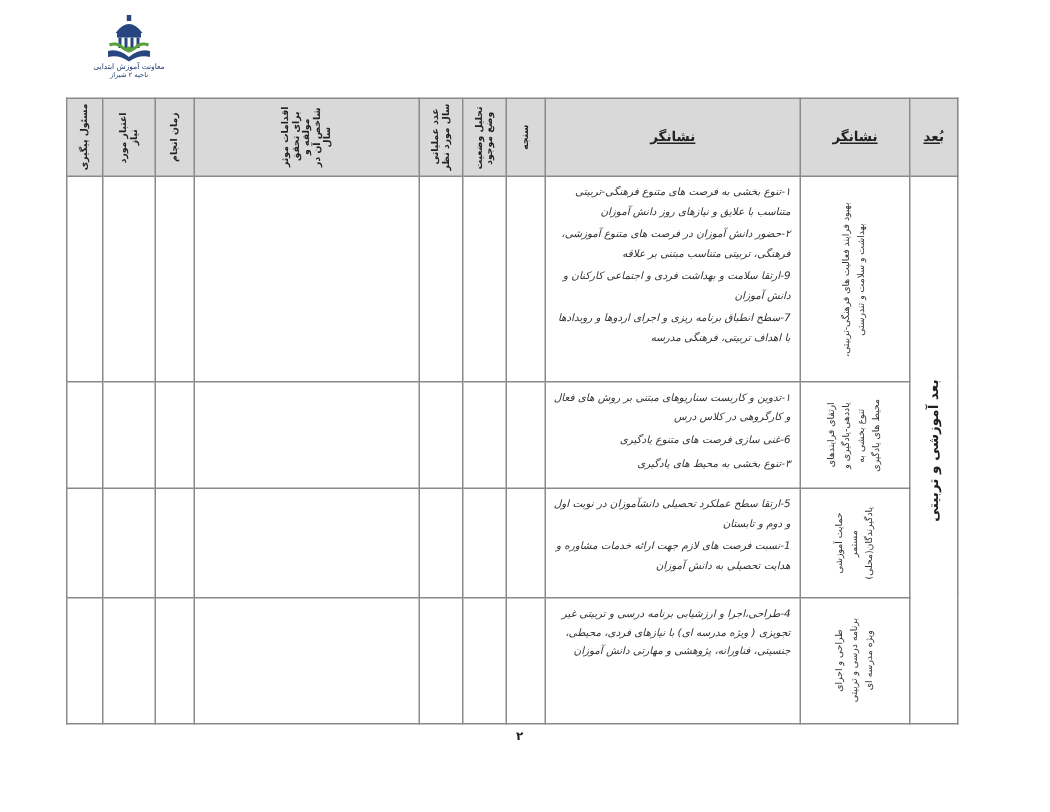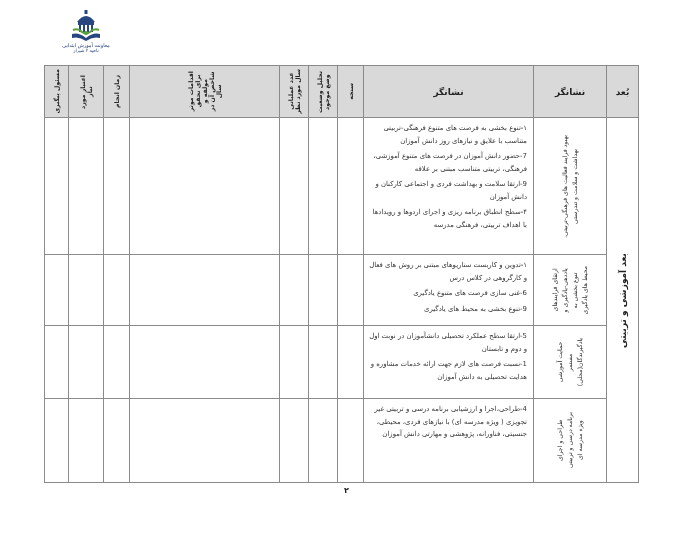--- a/index.html
+++ b/index.html
@@ -7,24 +7,24 @@
   .logo { position:absolute; left:58px; top:8px; width:56px; height:52px; display:flex; flex-direction:column; align-items:center; }
   .logo svg { display:block; }
   .logo-text { font-size:5px; color:#1f3a6e; line-height:6px; text-align:center; direction:rtl; white-space:nowrap; }
   .logo-text2 { font-size:4.5px; color:#1f3a6e; line-height:5px; text-align:center; direction:rtl; white-space:nowrap; }
 
   table.grid { position:absolute; left:44px; top:65px; border-collapse:collapse; table-layout:fixed; direction:ltr; }
   table.grid td, table.grid th { border:1px solid #8a8a8a; padding:0; vertical-align:top; }
   table.grid th { background:#d9d9d9; height:51px; font-weight:bold; font-size:9px; color:#222; vertical-align:middle; }
 
   .vhead { writing-mode:vertical-rl; transform:rotate(180deg); font-size:6.2px; font-weight:bold; line-height:7px; margin:auto; text-align:center; direction:rtl; white-space:pre-line; }
-  .hhead { direction:rtl; text-align:center; font-size:9px; }
+  .hhead { direction:rtl; text-align:center; font-size:9px;text-decoration:underline; }
 
   .ind { direction:rtl; text-align:right; font-size:6.9px; line-height:12.5px; color:#333; padding:4px 6px 3px 5px; }
-  .ind p { margin:0 0 3px 0; }
+  .ind p { margin:0 0 3px 0;font-style:italic; }
   .comp { writing-mode:vertical-rl; direction:rtl; font-size:6.2px; line-height:10px; color:#333; margin:auto; text-align:center; transform:rotate(180deg); white-space:pre-line; }
   .comp-cell { vertical-align:middle !important; }
   .dim { writing-mode:vertical-rl; transform:rotate(180deg); font-weight:bold; font-size:9px; color:#222; margin:auto; direction:rtl; }
   .dim-cell { vertical-align:middle !important; }
 
   .page-num { position:absolute; left:344px; top:486px; font-size:8px; font-weight:bold; color:#222; }
 </style>
 </head>
 <body>
 
@@ -104,23 +104,23 @@
       <td></td>
       <td></td>
       <td></td>
       <td></td>
       <td></td>
       <td></td>
       <td></td>
       <td>
         <div class="ind">
           <p>۱-تنوع بخشی به فرصت های متنوع فرهنگی-تربیتی متناسب با علایق و نیازهای روز دانش آموزان</p>
-          <p>7-حضور دانش آموزان در فرصت های متنوع آموزشی، فرهنگی، تربیتی متناسب مبتنی بر علاقه</p>
+          <p>۲-حضور دانش آموزان در فرصت های متنوع آموزشی، فرهنگی، تربیتی متناسب مبتنی بر علاقه</p>
           <p>9-ارتقا سلامت و بهداشت فردی و اجتماعی کارکنان و دانش آموزان</p>
-          <p>۴-سطح انطباق برنامه ریزی و اجرای اردوها و رویدادها با اهداف تربیتی، فرهنگی مدرسه</p>
+          <p>7-سطح انطباق برنامه ریزی و اجرای اردوها و رویدادها با اهداف تربیتی، فرهنگی مدرسه</p>
         </div>
       </td>
       <td class="comp-cell">
           <div class="comp">بهبود فرایند فعالیت های فرهنگی-تربیتی،
 بهداشت و سلامت و تندرستی</div>
         </td>
       <td class="dim-cell" rowspan="4">
           <div class="dim">بعد آموزشی و تربیتی</div>
         </td>
     </tr>
@@ -129,21 +129,21 @@
       <td></td>
       <td></td>
       <td></td>
       <td></td>
       <td></td>
       <td></td>
       <td>
         <div class="ind">
           <p>۱-تدوین و کاربست سناریوهای مبتنی بر روش های فعال و کارگروهی در کلاس درس</p>
           <p>6-غنی سازی فرصت های متنوع یادگیری</p>
-          <p>9-تنوع بخشی به محیط های یادگیری</p>
+          <p>۳-تنوع بخشی به محیط های یادگیری</p>
         </div>
       </td>
       <td class="comp-cell">
           <div class="comp">ارتقای فرایندهای
 یاددهی-یادگیری و
 تنوع بخشی به
 محیط های یادگیری</div>
         </td>
     </tr>
     <tr style="height:73px">

